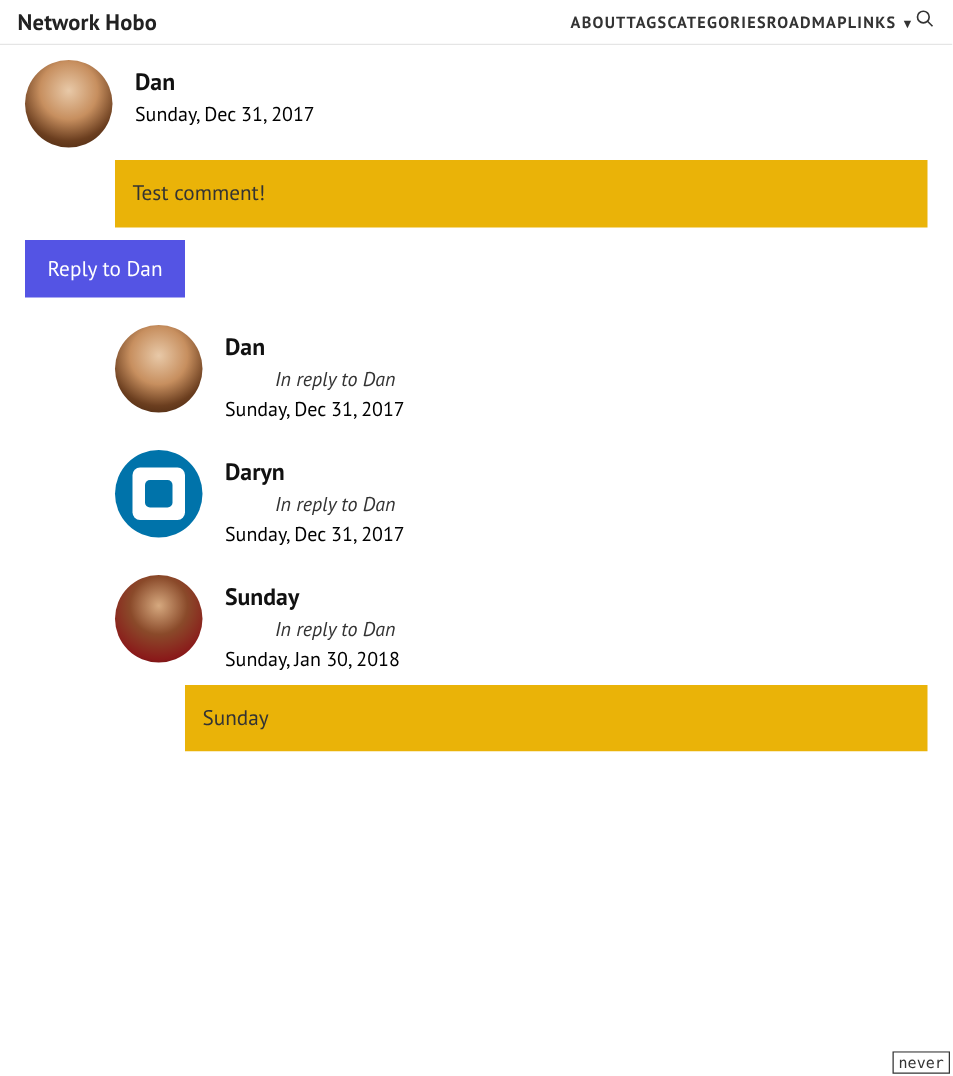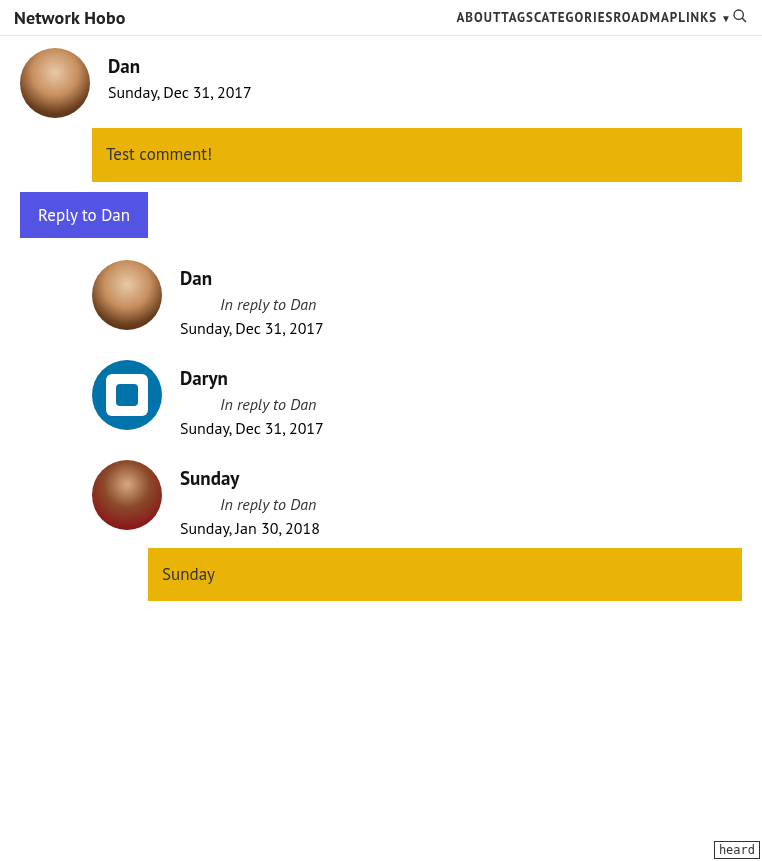--- a/index.html
+++ b/index.html
@@ -198,13 +198,13 @@
           <div class="in-reply"><span>In reply to </span><span class="target">Dan</span></div>
           <div class="date">Sunday, Jan 30, 2018</div>
         </div>
       </div>
       <div class="comment-body">Sunday</div>
     </div>
 
   </div>
 </div>
 
-<div class="badge">heard</div>
+<div class="badge">never</div>
 
 </body></html>

